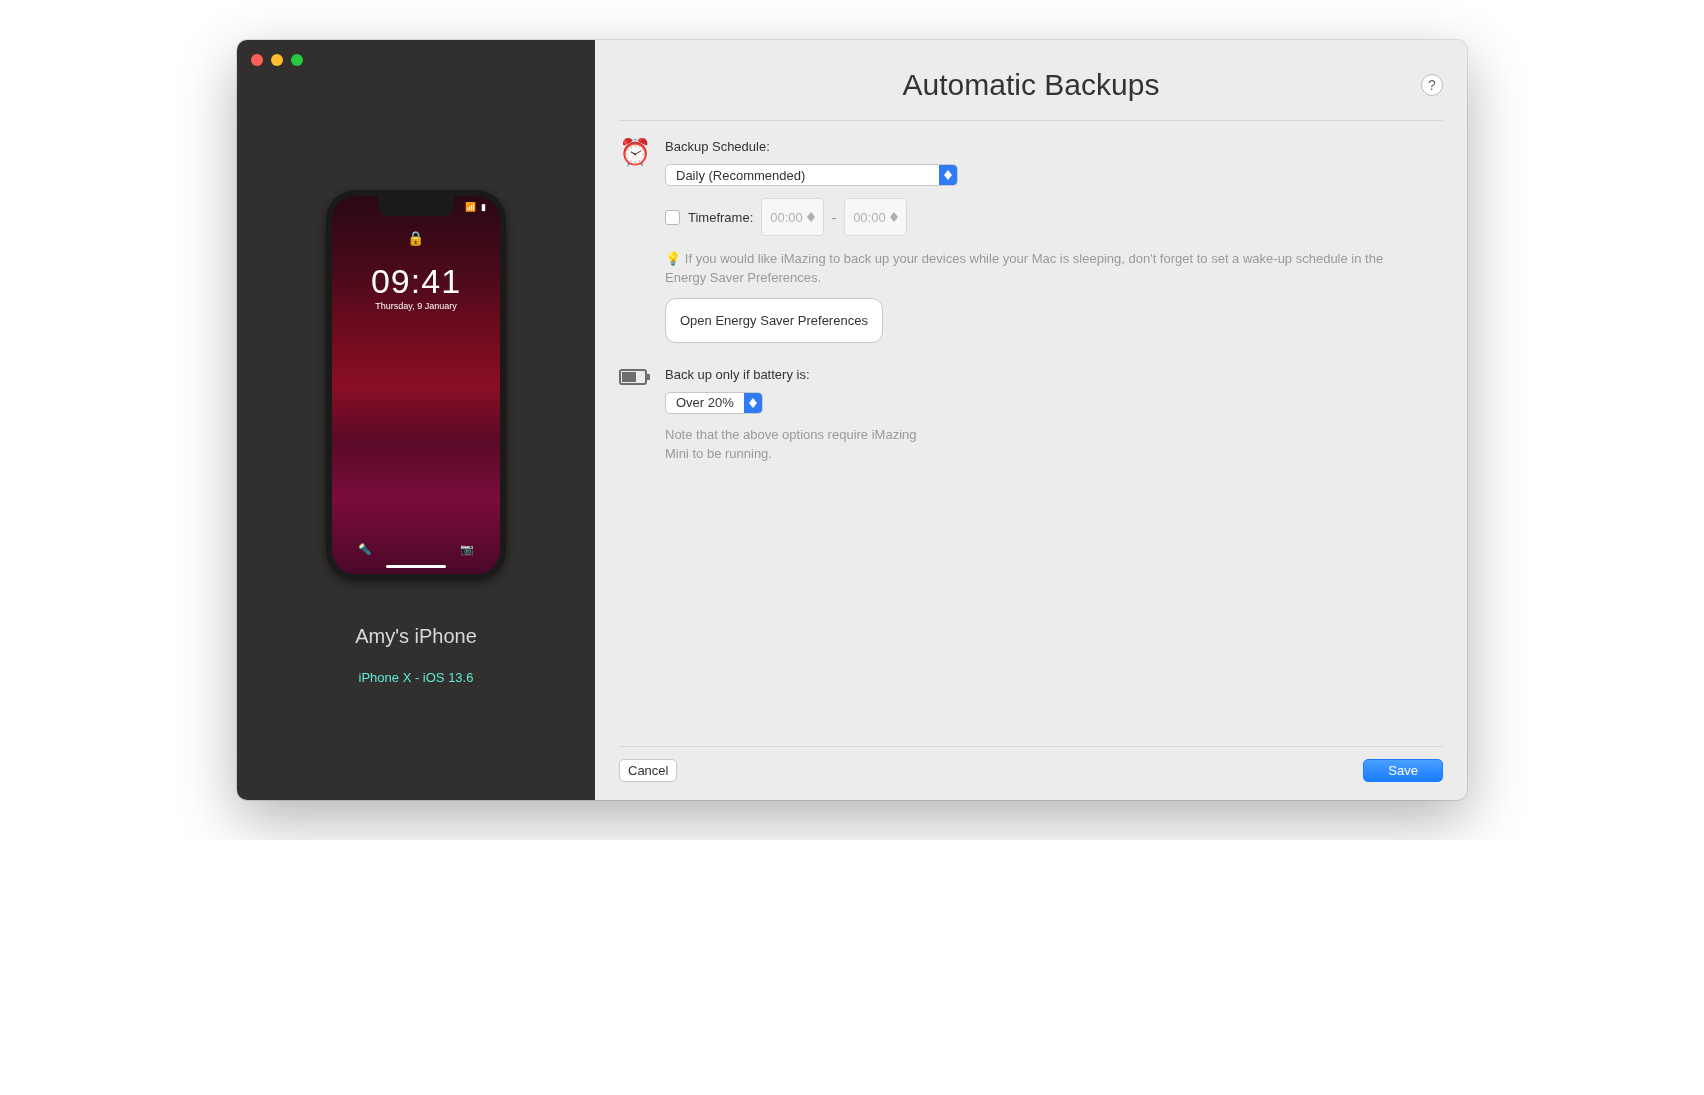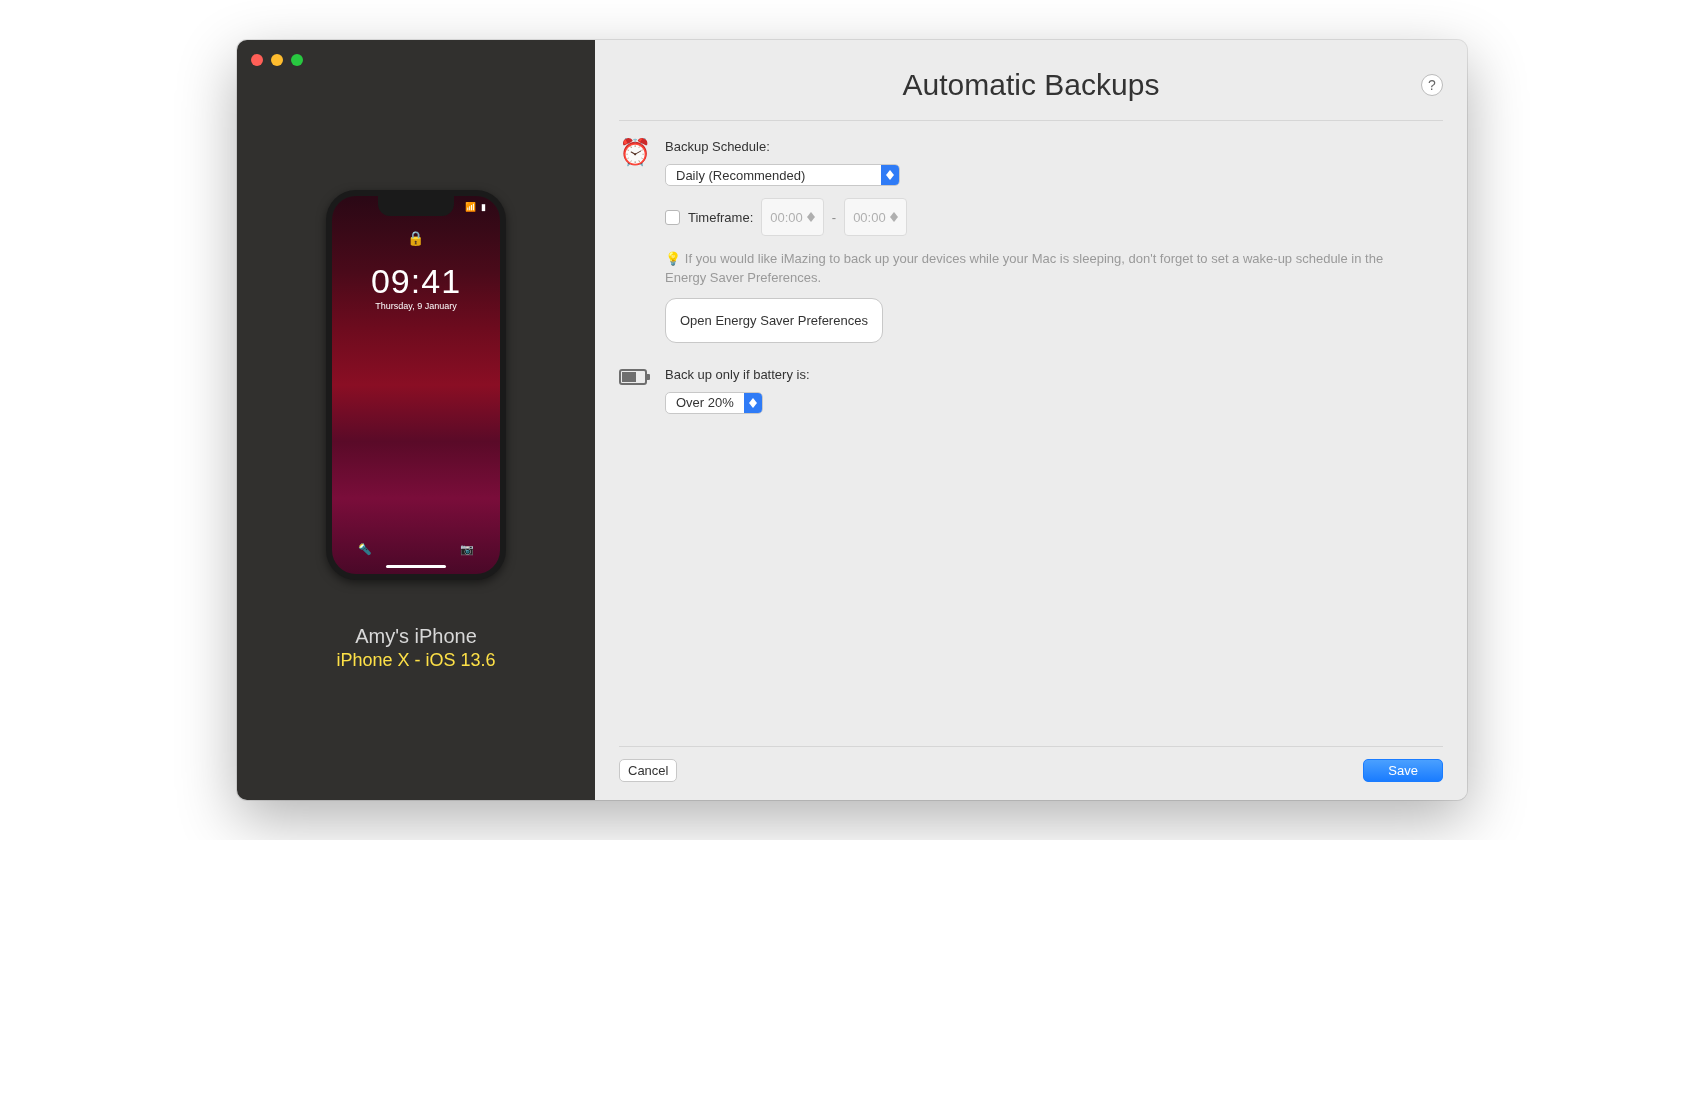--- a/index.html
+++ b/index.html
@@ -119,24 +119,24 @@
   background: #fff;
   border-radius: 2px;
 }
 .device-name {
   color: #d8d8d8;
   font-size: 20px;
   font-weight: 300;
   margin-top: 45px;
 }
 .device-info {
-  color: #fde047;
-  font-size: 18px;
+  color: #5eead4;
+  font-size: 13px;
   font-weight: 300;
-  margin-top: 2px;
+  margin-top: 22px;
 }
 
 .main {
   flex: 1;
   background: #ececec;
   padding: 28px 24px 18px 24px;
   display: flex;
   flex-direction: column;
 }
 .header {
@@ -365,21 +365,21 @@
       <h1 class="title">Automatic Backups</h1>
       <button class="help-btn">?</button>
     </div>
 
     <div class="content">
 
       <div class="section">
         <div class="section-icon">⏰</div>
         <div class="section-body">
           <div class="section-label">Backup Schedule:</div>
-          <div class="select-wrap" style="width:235px;">
+          <div class="select-wrap" style="width:293px;">
             <span class="select-text" style="flex:1;">Daily (Recommended)</span>
             <span class="select-arrows">
               <svg width="8" height="5">
                   <path d="M4 0 L8 5 L0 5 Z" fill="#fff"></path>
                 </svg>
               <svg width="8" height="5">
                   <path d="M0 0 L8 0 L4 5 Z" fill="#fff"></path>
                 </svg>
             </span>
           </div>
@@ -431,20 +431,21 @@
             <span class="select-text">Over 20%</span>
             <span class="select-arrows">
               <svg width="8" height="5">
                   <path d="M4 0 L8 5 L0 5 Z" fill="#fff"></path>
                 </svg>
               <svg width="8" height="5">
                   <path d="M0 0 L8 0 L4 5 Z" fill="#fff"></path>
                 </svg>
             </span>
           </div>
+          <div class="note">Note that the above options require iMazing Mini to be running.</div>
         </div>
       </div>
 
     </div>
 
     <div class="footer">
       <button class="btn">Cancel</button>
       <button class="btn btn-primary">Save</button>
     </div>
   </main>

